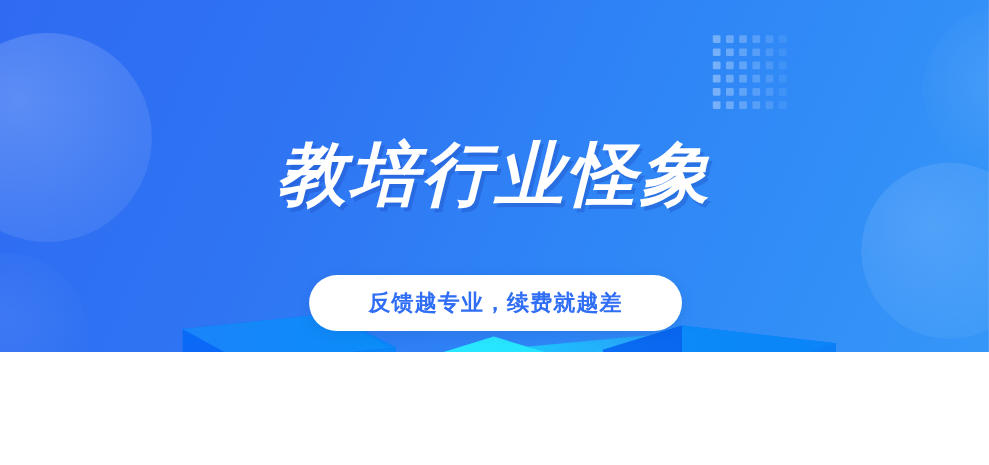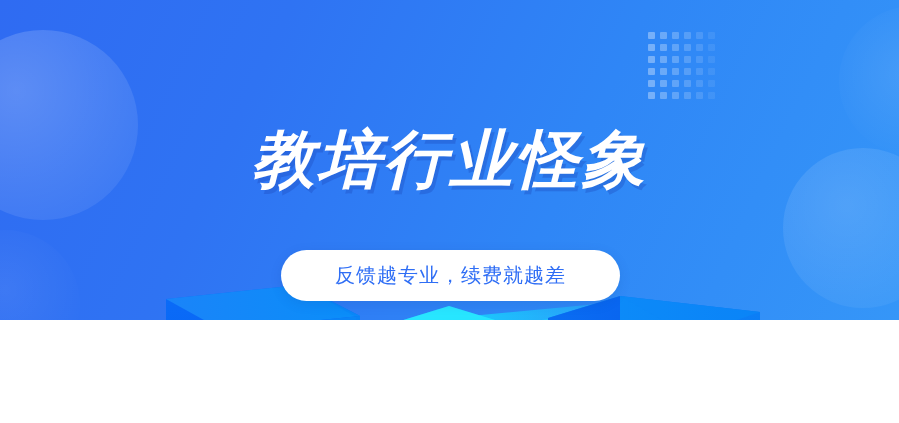--- a/index.html
+++ b/index.html
@@ -115,21 +115,21 @@
     background: #ffffff;
     border-radius: 26px;
     display: flex;
     align-items: center;
     justify-content: center;
     box-shadow: 0 3px 12px rgba(16, 52, 140, 0.13);
   }
   .pill-text {
     font-family: "Liberation Sans", "DejaVu Sans", sans-serif;
     font-size: 20px;
-    font-weight: 400;
+    font-weight: 700;
     letter-spacing: 1px;
     color: #2f6ef5;
     white-space: nowrap;
   }
 </style>
 </head>
 <body>
 
 <div class="banner">
 

